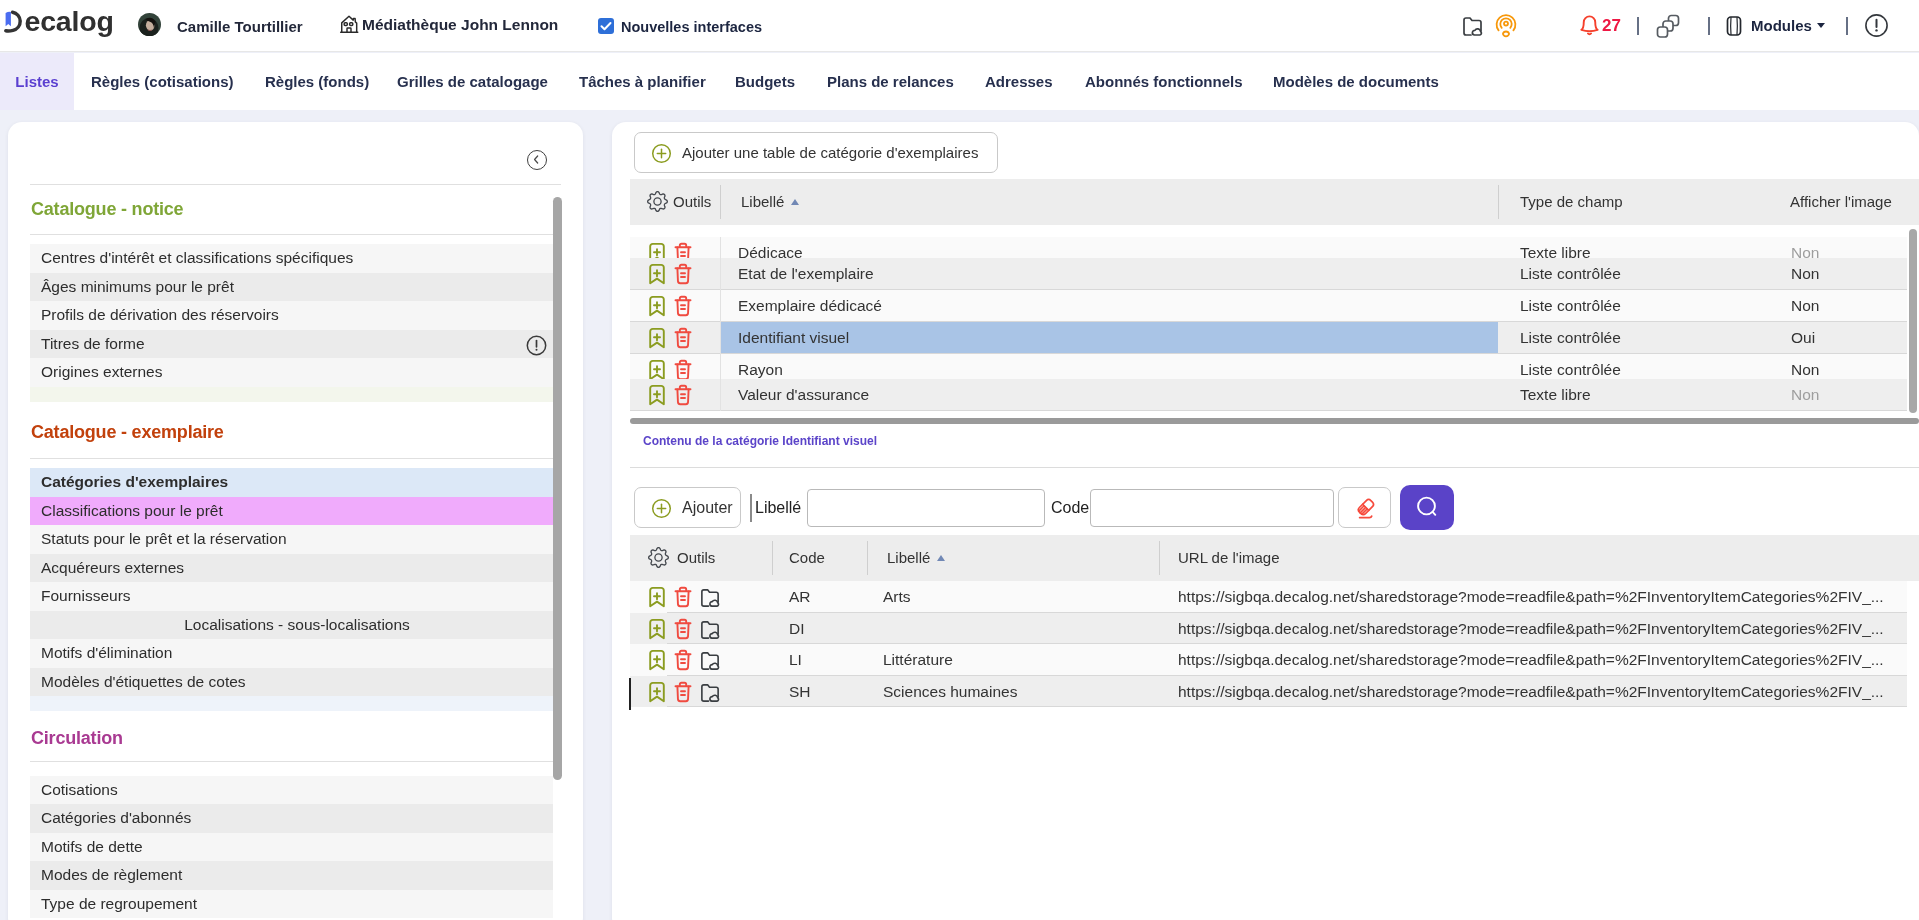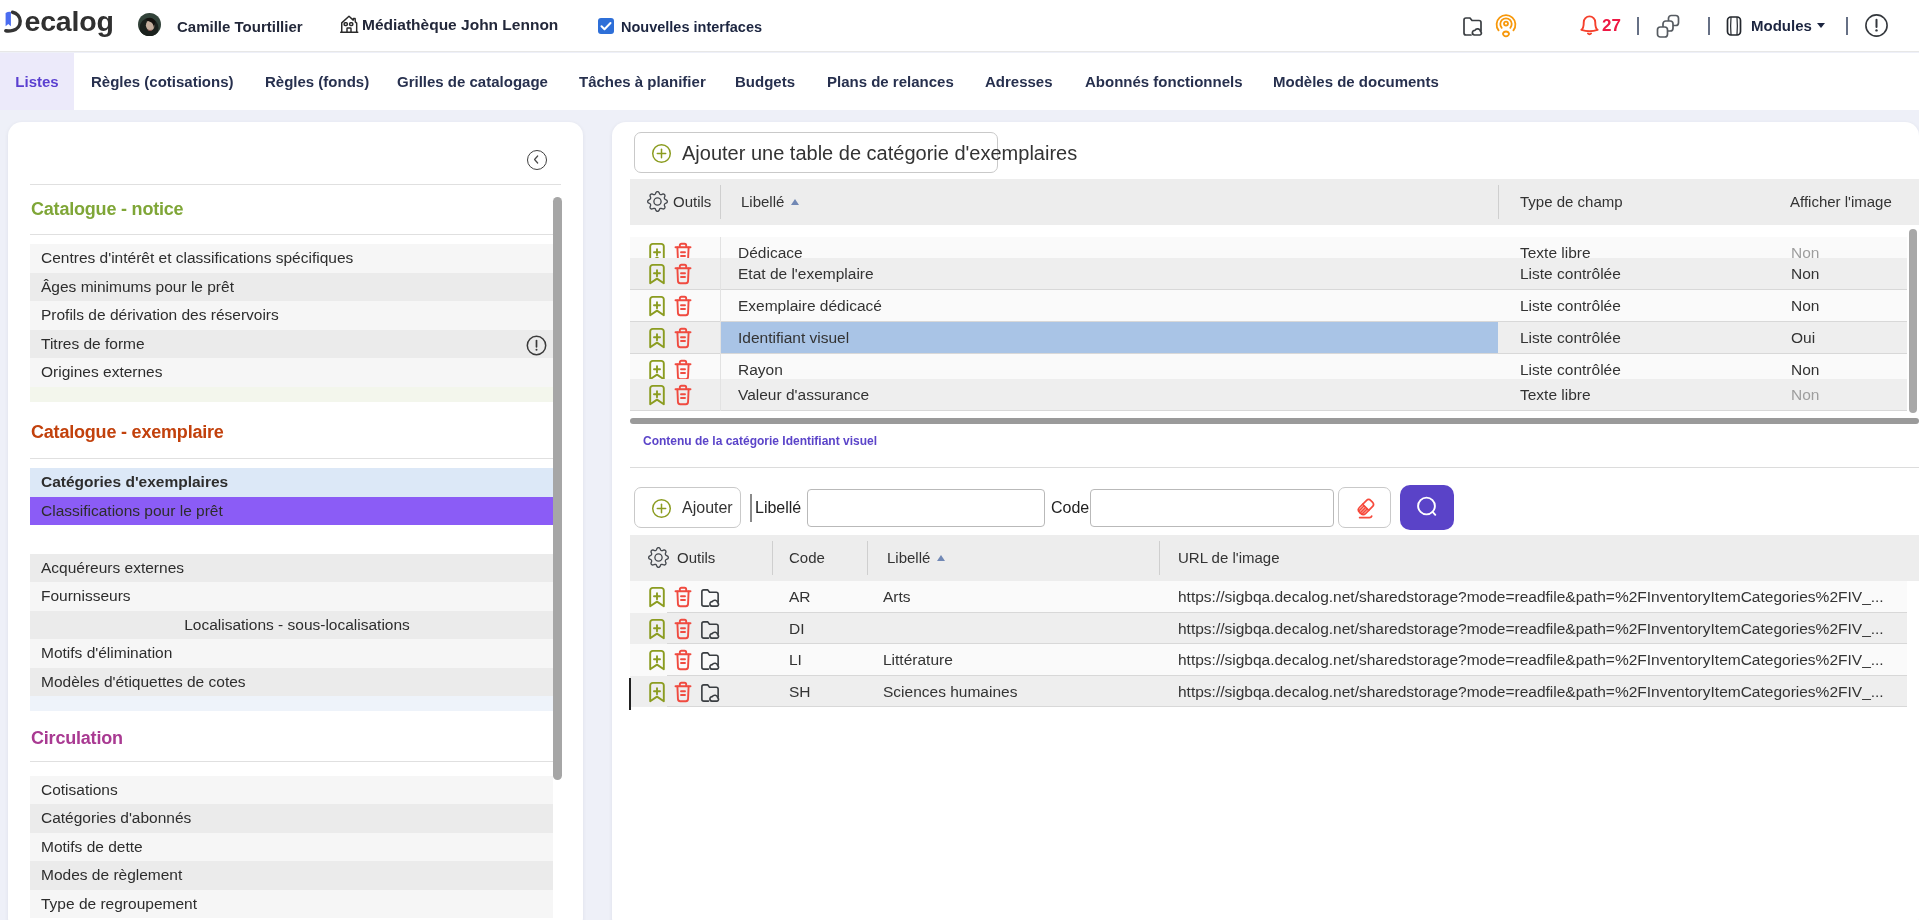--- a/index.html
+++ b/index.html
@@ -18,21 +18,21 @@
 #tabbar { position:absolute; left:0; top:53px; width:1919px; height:57px; background:#fff; }
 .tab { position:absolute; top:0; height:57px; line-height:57px; font-weight:bold; font-size:15px; color:#27304e; white-space:nowrap; }
 .tab.active { background:#eceafa; color:#5a3fd0; text-align:center; }
 #sidebar { position:absolute; left:8px; top:122px; width:575px; height:810px; background:#fff; border-radius:14px; box-shadow:0 1px 4px rgba(30,30,60,.07); }
 #main { position:absolute; left:612px; top:122px; width:1307px; height:810px; background:#fff; border-radius:14px; box-shadow:0 1px 4px rgba(30,30,60,.07); }
 .colbtn { position:absolute; left:519px; top:28px; width:20px; height:20px; border:1.3px solid #3f3f3f; border-radius:50%; }
 .shr { position:absolute; left:22px; width:531px; height:1px; background:#e0e0e0; }
 .shead { position:absolute; left:23px; font-weight:bold; font-size:18px; white-space:nowrap; letter-spacing:-0.2px; }
 .sitem { position:absolute; left:22px; width:523px; height:28.5px; font-size:15.5px; color:#2d2d2d; line-height:28.5px; padding-left:11px; white-space:nowrap; overflow:hidden; }
 .sb-scroll { position:absolute; left:545px; top:75px; width:9px; height:583px; background:#a6a6a6; border-radius:4.5px; }
-.btn { position:absolute; background:#fff; border:1px solid #c9c9c9; border-radius:7px; font-size:20px; color:#333; }
+.btn { position:absolute; background:#fff; border:1px solid #c9c9c9; border-radius:7px; font-size:15px; color:#333; }
 .th { position:absolute; left:18px; right:0; background:#ededed; }
 .trow { position:absolute; left:18px; font-size:15.5px; color:#333; }
 .cell { position:absolute; top:0; white-space:nowrap; }
 .hcell { position:absolute; top:0; white-space:nowrap; font-size:15px; color:#333; line-height:46px; }
 .vline { position:absolute; width:1px; background:#cfcfcf; }
 .sarrow { display:inline-block; width:0; height:0; border-left:4.5px solid transparent; border-right:4.5px solid transparent; border-bottom:6px solid #7188b5; vertical-align:middle; margin-left:7px; margin-bottom:2px; }
 .inp { position:absolute; height:38px; border:1px solid #b9b9b9; border-radius:4px; background:#fff; }
 </style>
 </head>
 <body>
@@ -124,21 +124,22 @@
         <circle cx="11.5" cy="11.5" r="9.2" stroke="#3a3a3a" stroke-width="1.5" fill="none"></circle>
         <path d="M11.5 6.6 v6.2" stroke="#3a3a3a" stroke-width="1.7" stroke-linecap="round"></path>
         <circle cx="11.5" cy="15.8" r="1" fill="#3a3a3a"></circle>
       </svg></div>
     <div class="sitem" style="top:179.0px; background:#f6f6f6; font-weight:normal;">Profils de dérivation des réservoirs</div>
     <div class="sitem" style="top:236.0px; background:#f6f6f6; font-weight:normal;">Origines externes</div>
     <div class="sitem" style="top:264.5px; height:15px; background:#f3f6ec;"></div>
 <div class="shead" style="top:300px; color:#c2410c;">Catalogue - exemplaire</div>
 <div class="shr" style="top:336px;"></div>
 <div class="sitem" style="top:346.0px; background:#dce8f7; font-weight:bold;">Catégories d'exemplaires</div>
-    <div class="sitem" style="top:374.5px; background:#8b5cf6; font-weight:normal;">Classifications pour le prêt</div>
+    <div class="sitem" style="top:374.5px; background:#f0abfc; font-weight:normal;">Classifications pour le prêt</div>
+    <div class="sitem" style="top:403.0px; background:#f6f6f6; font-weight:normal;">Statuts pour le prêt et la réservation</div>
     <div class="sitem" style="top:431.5px; background:#ebebeb; font-weight:normal;">Acquéreurs externes</div>
     <div class="sitem" style="top:460.0px; background:#f6f6f6; font-weight:normal;">Fournisseurs</div>
     <div class="sitem" style="top:488.5px; background:#ebebeb; font-weight:normal;text-align:center;">Localisations - sous-localisations</div>
     <div class="sitem" style="top:517.0px; background:#f6f6f6; font-weight:normal;">Motifs d'élimination</div>
     <div class="sitem" style="top:545.5px; background:#ebebeb; font-weight:normal;">Modèles d'étiquettes de cotes</div>
     <div class="sitem" style="top:574.0px; height:15px; background:#eef3fa;"></div>
 <div class="shead" style="top:606px; color:#a93a92;">Circulation</div>
 <div class="shr" style="top:639px;"></div>
 <div class="sitem" style="top:653.5px; background:#f6f6f6; font-weight:normal;">Cotisations</div>
     <div class="sitem" style="top:682.0px; background:#ebebeb; font-weight:normal;">Catégories d'abonnés</div>

